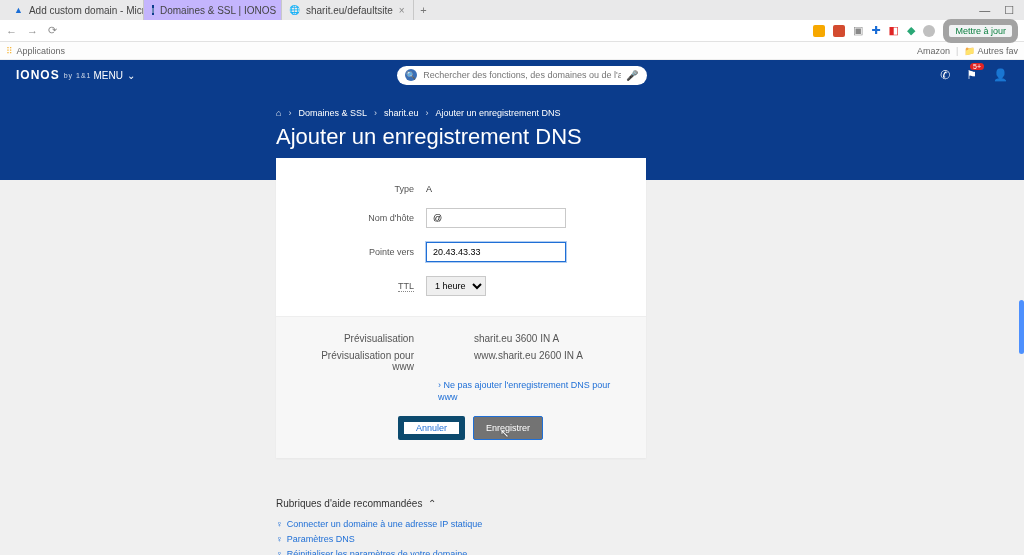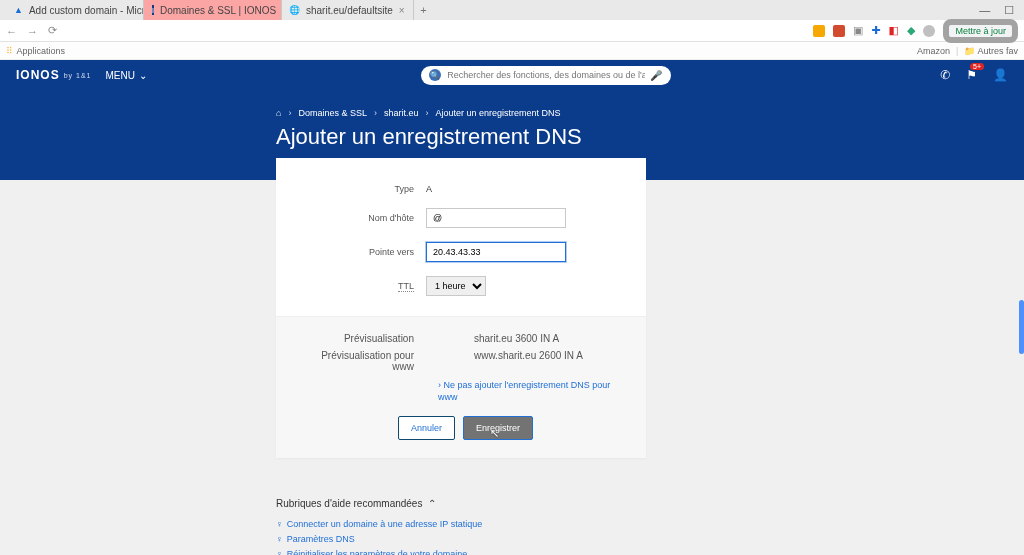--- a/index.html
+++ b/index.html
@@ -1,39 +1,39 @@
 <!DOCTYPE html>
 <html><head>
 <meta charset="utf-8">
 <style>
   * { box-sizing: border-box; margin: 0; padding: 0; font-family: Arial, Helvetica, sans-serif; }
   body { width: 1024px; height: 555px; overflow: hidden; background: #fff; font-size: 11px; color: #333; }
 
   
   .tabbar { display: flex; align-items: center; height: 20px; background: #e9e9ea; padding-left: 6px; gap: 0; }
   .tab { display: flex; align-items: center; gap: 6px; height: 20px; padding: 0 8px; font-size: 10px; color: #444; border-right: 1px solid #c8c8c8; max-width: 138px; overflow: hidden; white-space: nowrap; }
-  .tab.active { background: #fca5a5; }
+  .tab.active { background: #c4b5fd; }
   .tab .favicon { width: 10px; height: 10px; display: inline-flex; align-items: center; justify-content: center; font-size: 9px; }
   .tab .close { font-size: 10px; color: #888; margin-left: auto; }
   .tabbar .newtab { width: 20px; text-align: center; color: #777; }
   .tabbar .windowctl { margin-left: auto; display: flex; gap: 14px; padding-right: 10px; color: #555; }
 
   .addrbar { display: flex; align-items: center; height: 22px; background: #fff; border-bottom: 1px solid #e2e2e2; padding: 0 6px; gap: 10px; }
   .addrbar .nav { display: flex; gap: 10px; color: #888; }
   .addrbar .url { flex: 1; height: 16px; border: none; font-size: 10px; color: #555; }
   .addrbar .ext { display: flex; gap: 8px; align-items: center; }
   .ext-icon { width: 12px; height: 12px; border-radius: 2px; }
   .update { font-size: 9px; background: #f1f3f4; border-radius: 8px; padding: 1px 6px; color: #0a7f3f; border: 6px solid #a3a3a3; }
 
   .bookbar { display: flex; align-items: center; height: 18px; background: #fdfdfd; border-bottom: 1px solid #eee; padding: 0 6px; font-size: 9px; color: #666; gap: 6px; }
   .bookbar .apps { display: flex; align-items: center; gap: 4px; }
   .bookbar .spacer { flex: 1; }
 
   
-  .ionos-header { height: 30px; background: #0b3c8c; display: flex; align-items: center; padding: 0 16px; gap: 14px; color: #fff; }
+  .ionos-header { height: 30px; background: #0b3c8c; display: flex; align-items: center; padding: 0 16px; gap: 2px; color: #fff; }
   .logo { font-weight: bold; letter-spacing: 1px; font-size: 12px; display: flex; align-items: center; gap: 4px; }
   .logo .by { font-size: 7px; font-weight: normal; opacity: .8; }
   .menu-btn { font-size: 10px; display: flex; align-items: center; gap: 4px; }
   .search-wrap { margin-left: 260px; width: 250px; height: 19px; background: #fff; border-radius: 10px; display: flex; align-items: center; padding: 0 8px; gap: 6px; }
   .search-wrap input { flex: 1; border: none; outline: none; font-size: 9px; color: #555; background: transparent; }
   .search-icon { width: 12px; height: 12px; border-radius: 50%; background: #3b6fb6; color: #fff; display:flex; align-items:center; justify-content:center; font-size:8px; }
   .mic { font-size: 10px; }
   .header-right { margin-left: auto; display: flex; gap: 16px; align-items: center; font-size: 12px; }
   .bell-wrap { position: relative; }
   .badge { position: absolute; top: -5px; right: -7px; background: #e02424; color: #fff; font-size: 7px; border-radius: 6px; padding: 0 3px; }
@@ -57,21 +57,21 @@
   .dotted { border-bottom: 1px dotted #888; }
 
   .preview { background: #f7f7f7; padding: 16px 30px 18px; border-top: 1px solid #eee; }
   .prow { display: flex; font-size: 10px; color: #555; margin-bottom: 6px; }
   .prow .plabel { width: 120px; text-align: right; padding-right: 12px; }
   .prow .pval { flex: 1; padding-left: 48px; }
   .link { color: #1f6fd6; text-decoration: none; font-size: 9px; }
   .link-row { padding-left: 132px; margin: 6px 0 14px; }
   .btns { display: flex; gap: 8px; padding-left: 92px; }
   .btn { height: 24px; padding: 0 12px; font-size: 9px; border-radius: 2px; cursor: pointer; }
-  .btn-outline { background: #fff; border: 1px solid #0c4a6e; color: #1f6fd6; }
+  .btn-outline { background: #fff; border: 6px solid #0c4a6e; color: #1f6fd6; }
   .btn-primary { background: #737373; border: 1px solid #1f6fd6; color: #fff; position: relative; }
   .cursor { position: absolute; left: 26px; top: 10px; font-size: 11px; color: #fff; filter: drop-shadow(0 0 1px rgba(0,0,0,.6)); }
 
   .help { width: 640px; margin-left: 276px; padding-top: 18px; }
   .help-title { font-size: 10px; color: #333; }
   .help-list { margin-top: 10px; display: flex; flex-direction: column; gap: 5px; }
   .help-list a { color: #1f6fd6; text-decoration: none; font-size: 9px; }
   .help-list .pre { color: #1f6fd6; margin-right: 4px; font-size: 9px; }
 
   .scroll-ind { position: absolute; right: 0; top: 300px; width: 5px; height: 54px; background: #4d90fe; border-radius: 3px; }

